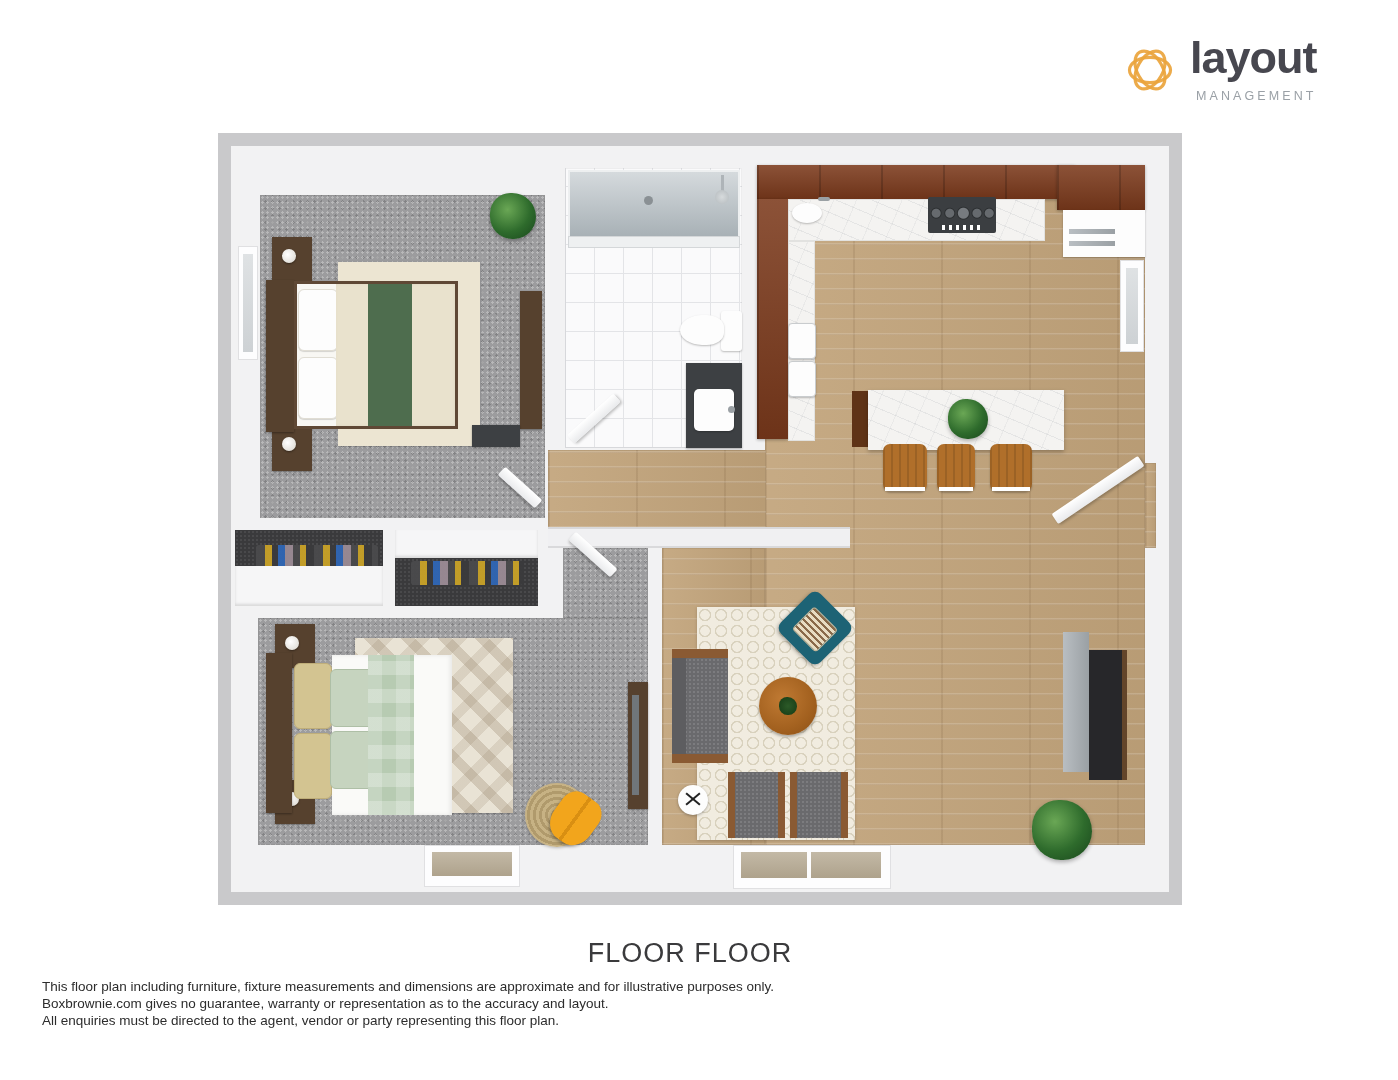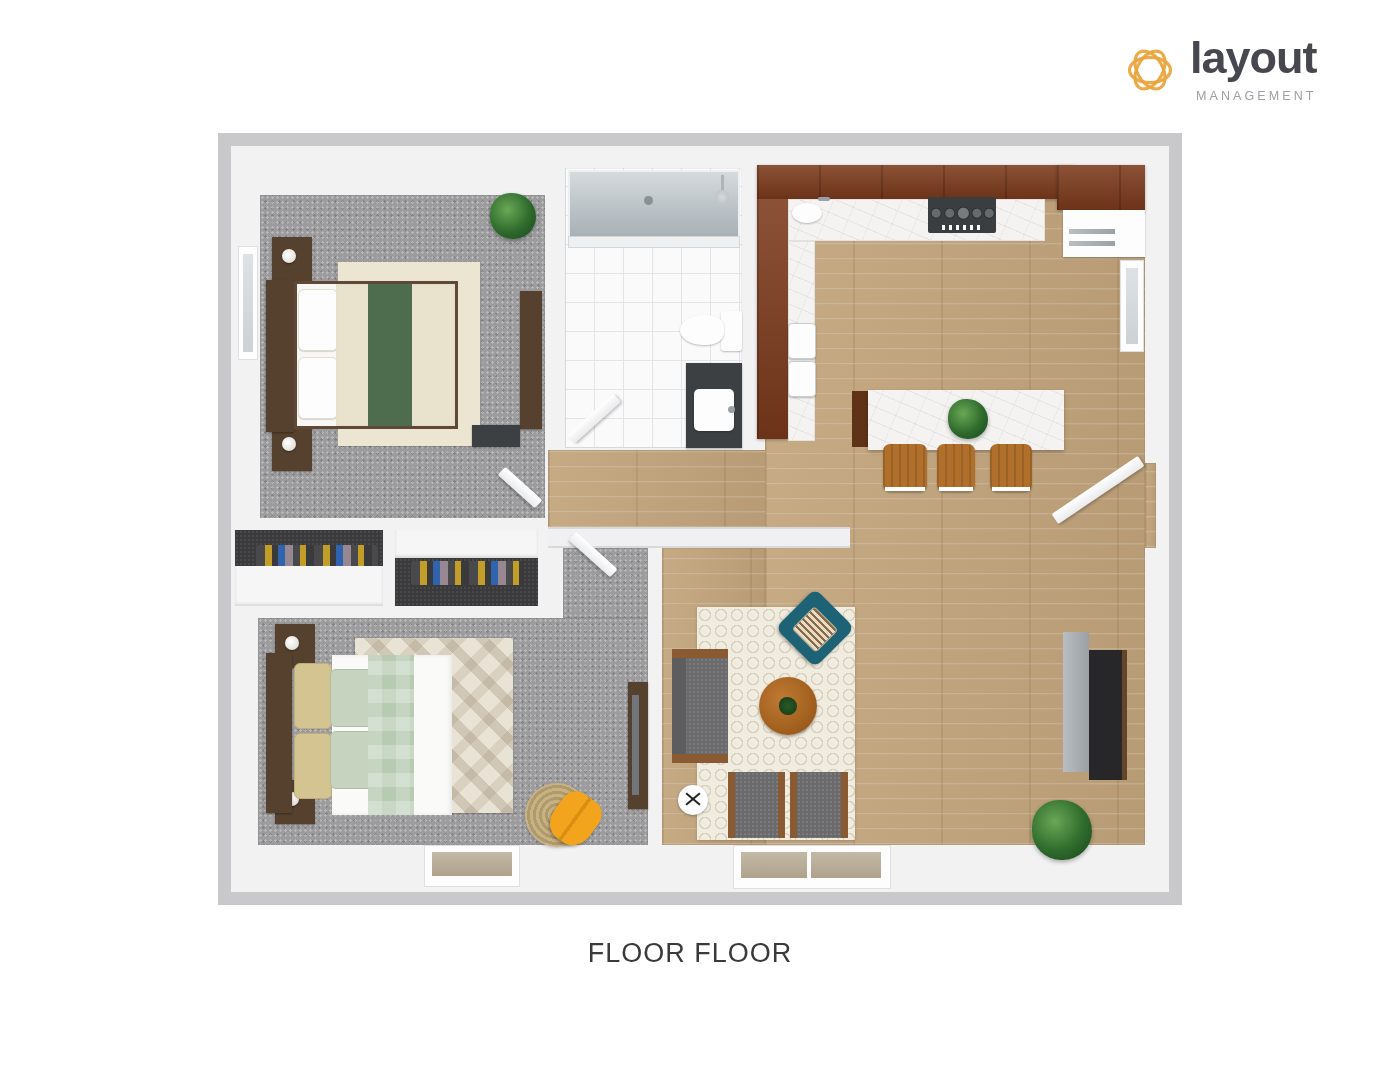--- a/index.html
+++ b/index.html
@@ -268,13 +268,16 @@
   <div style="left:466px;top:665px;width:18px;height:2px;background:#222;transform:rotate(40deg);"></div>
   <div style="left:466px;top:665px;width:18px;height:2px;background:#222;transform:rotate(-40deg);"></div>
   <div class="steel" style="left:845px;top:499px;width:26px;height:140px;"></div>
   <div class="tv-dark" style="left:871px;top:517px;width:38px;height:130px;"></div>
   <div class="plant" style="left:814px;top:667px;width:60px;height:60px;"></div>
   <div class="door" style="left:828px;top:351px;width:104px;height:12px;transform:rotate(-34deg);"></div>
 </div>
 
 <div class="title">FLOOR FLOOR</div>
 <div class="disclaimer">
+  <p>This floor plan including furniture, fixture measurements and dimensions are approximate and for illustrative purposes only.</p>
+  <p>Boxbrownie.com gives no guarantee, warranty or representation as to the accuracy and layout.</p>
+  <p>All enquiries must be directed to the agent, vendor or party representing this floor plan.</p>
 </div>
 
 </body></html>

